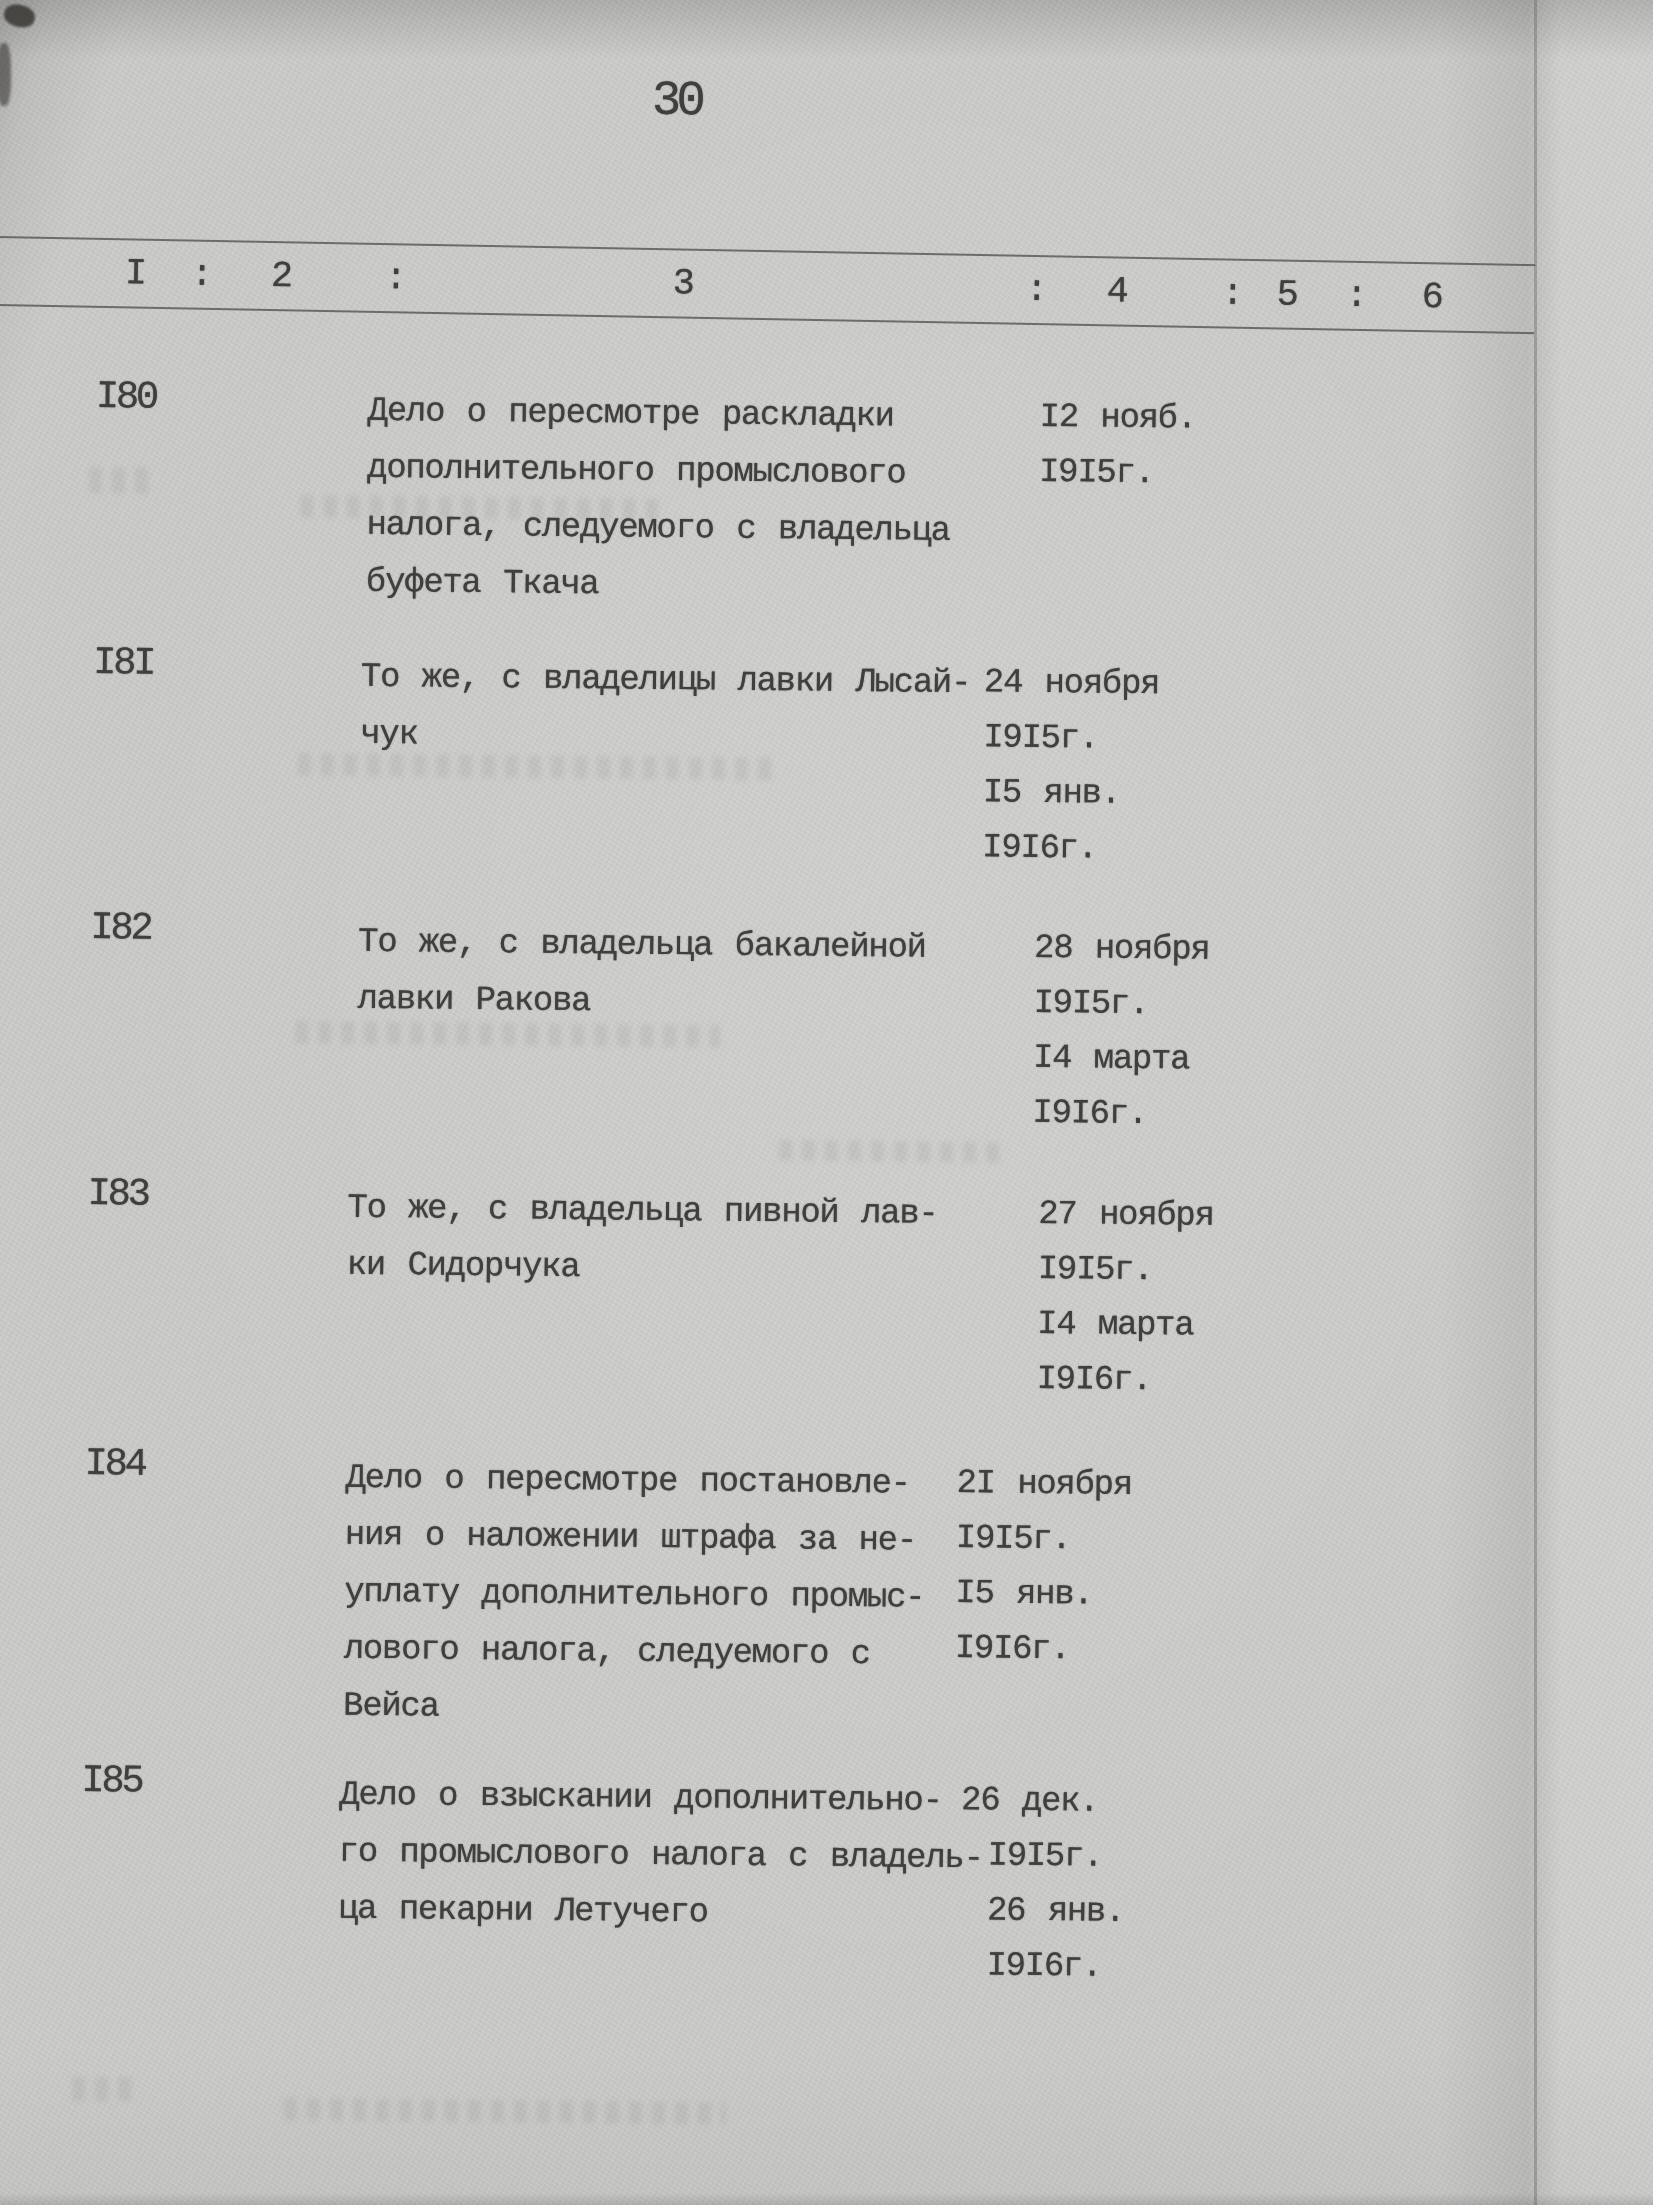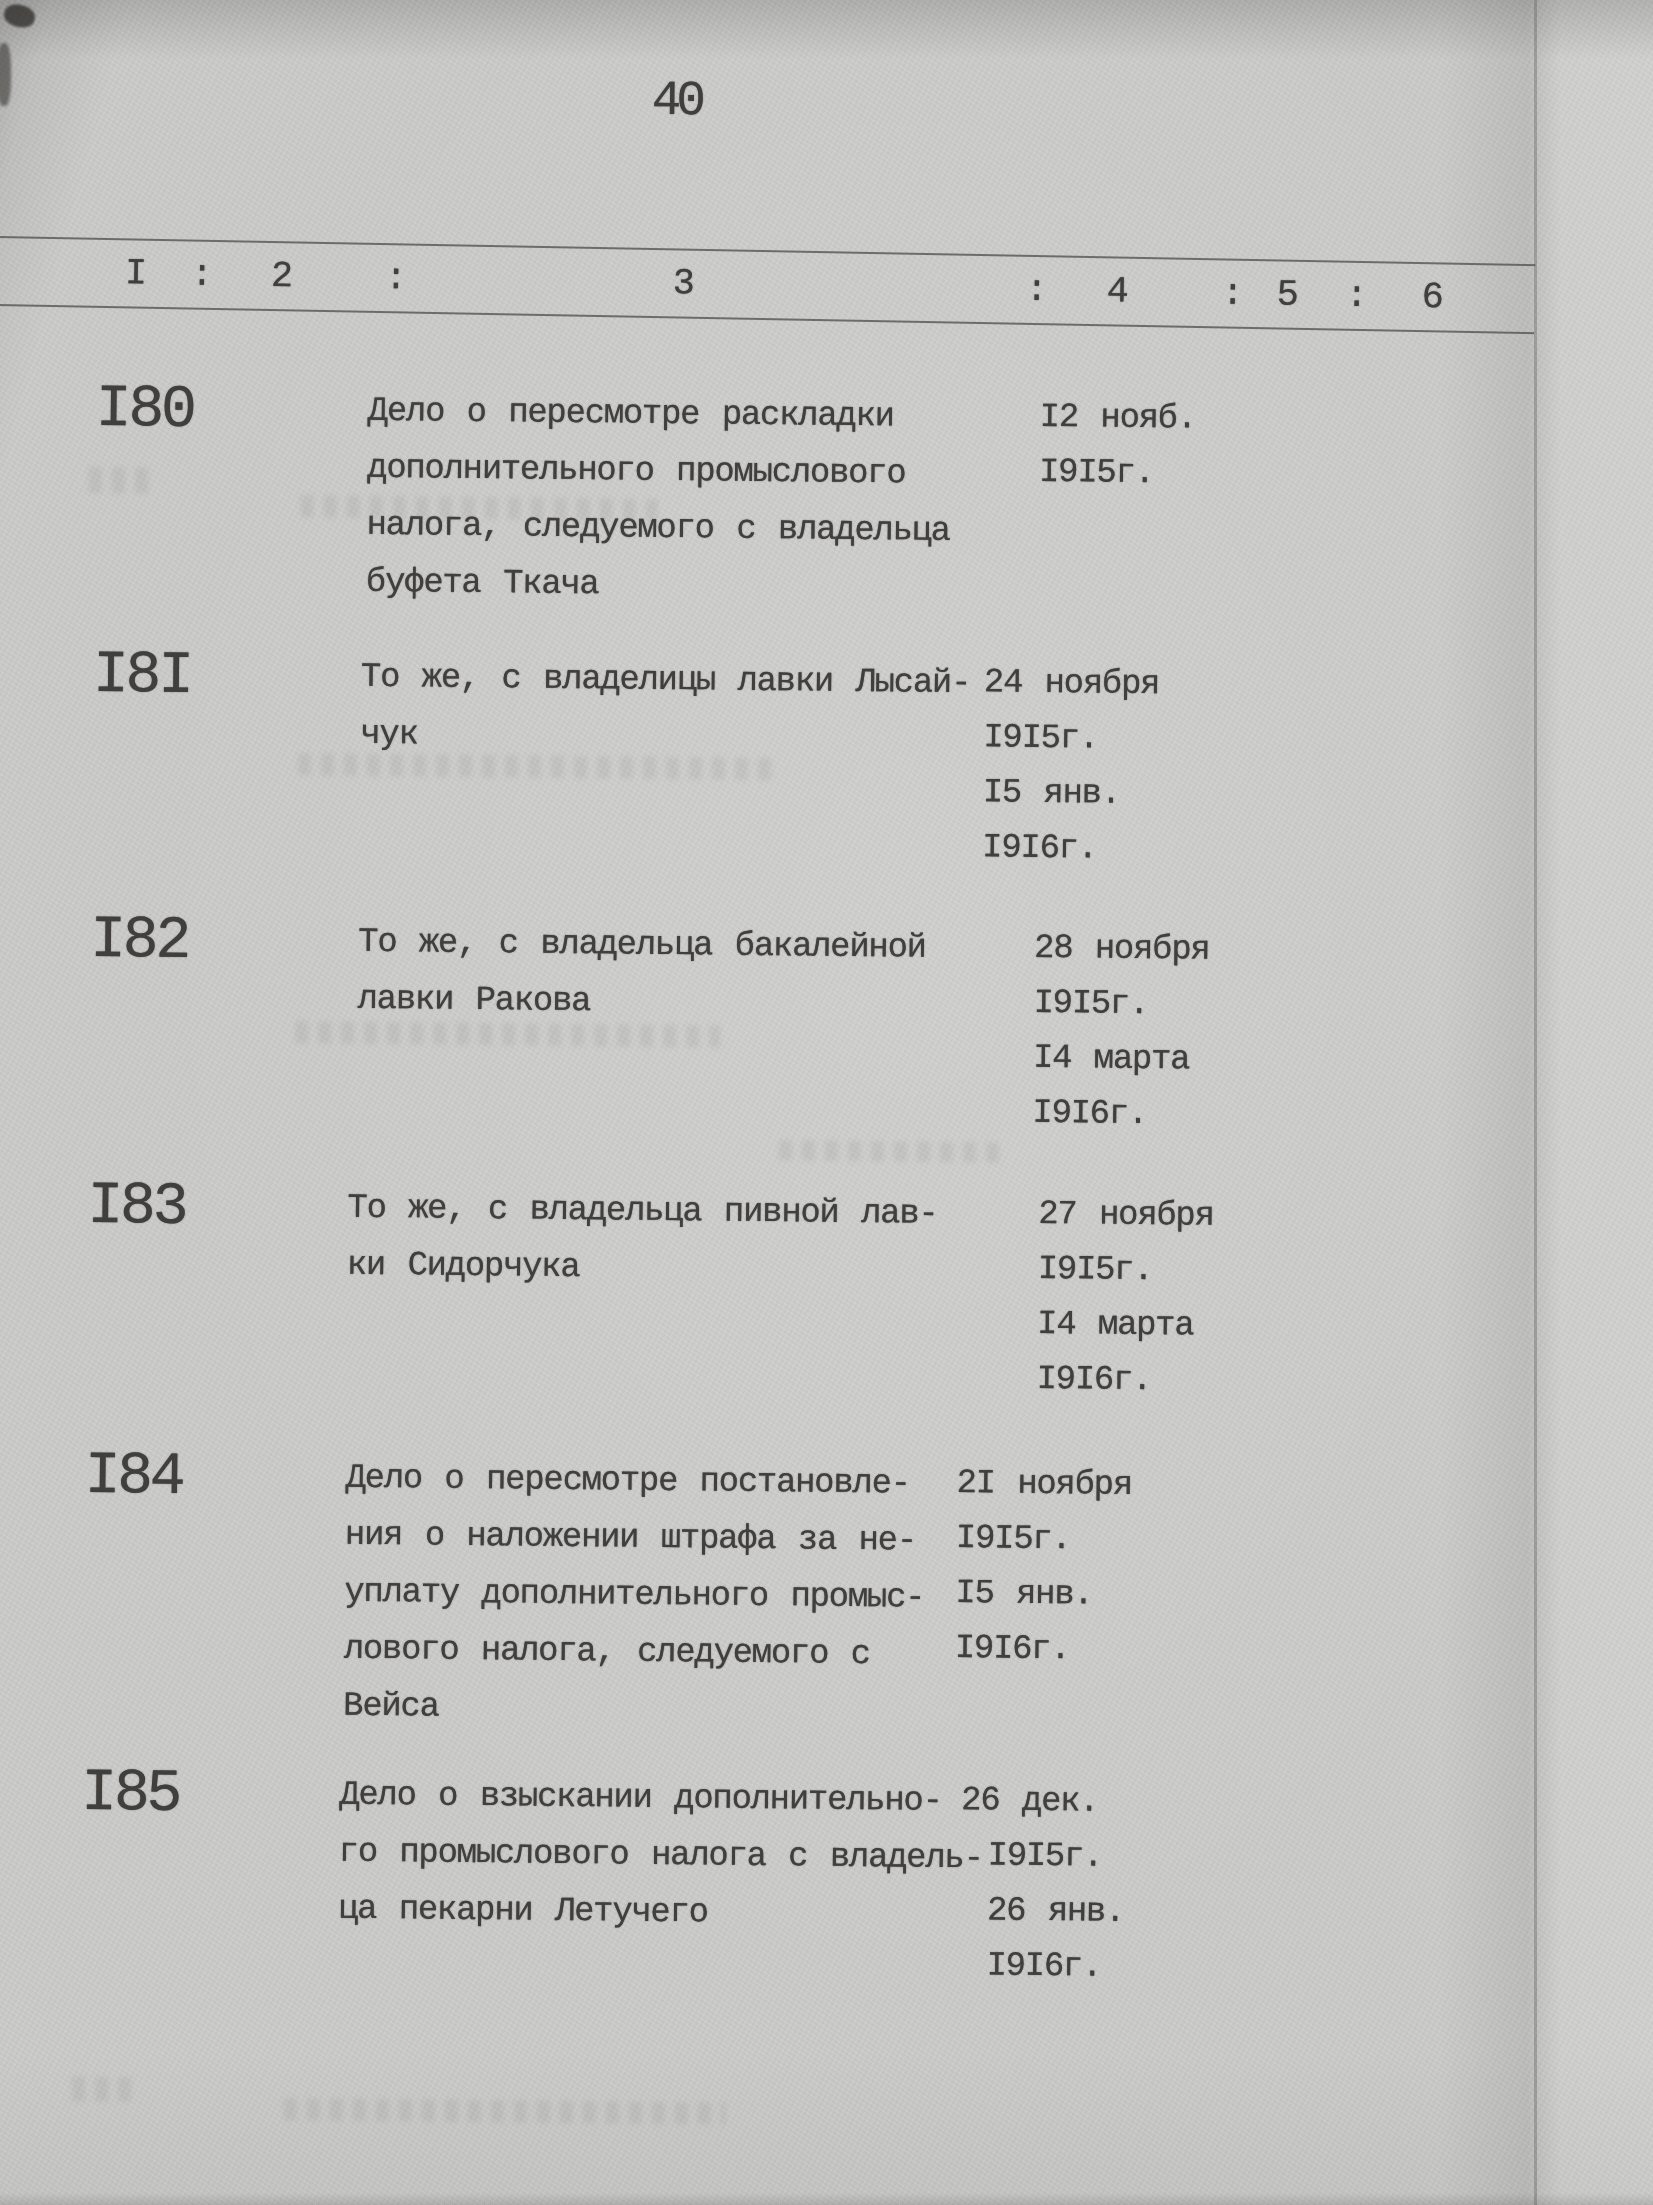--- a/index.html
+++ b/index.html
@@ -65,21 +65,21 @@
   }
   .rule.top{top:0;}
   .rule.bottom{top:68px;}
   .hcell{
     position:absolute;top:13.6px;font-size:37px;
   }
   
   .entry{position:absolute;left:0;width:1654px;}
   .num{
     position:absolute;left:100px;top:-5.1px;
-    font-size:60px;letter-spacing:-3.4px;
+    font-size:39px;letter-spacing:-3.4px;
   }
   .desc{position:absolute;font-size:34px;letter-spacing:-1.3px;word-spacing:3.4px;line-height:57px;}
   .dates{position:absolute;font-size:34px;letter-spacing:-1.3px;word-spacing:3.4px;line-height:55px;}
   .dates.drift div:nth-child(n+2){margin-left:27px;}
   
   .smudge{
     position:absolute;pointer-events:none;opacity:0.5;filter:blur(2.6px);
     background:repeating-linear-gradient(90deg, rgba(95,95,92,0.20) 0 12.8px, rgba(0,0,0,0) 12.8px 23px);
   }
 </style>
@@ -90,21 +90,21 @@
 
   <div class="paper-shade"></div>
   <div class="paper-grain"></div>
   <div class="fold-line"></div>
   <div class="ink-blot-a"></div>
   <div class="ink-blot-b"></div>
   <div class="bottom-edge"></div>
 
   <div class="skew">
 
-    <div class="page-number typed">40</div>
+    <div class="page-number typed">30</div>
 
     <div class="header">
       <div class="rule top"></div>
       <div class="rule bottom"></div>
       <span class="hcell typed" style="left:128px">I</span>
       <span class="hcell typed" style="left:194px">:</span>
       <span class="hcell typed" style="left:274px">2</span>
       <span class="hcell typed" style="left:388px">:</span>
       <span class="hcell typed" style="left:676px">3</span>
       <span class="hcell typed" style="left:1029px">:</span>

